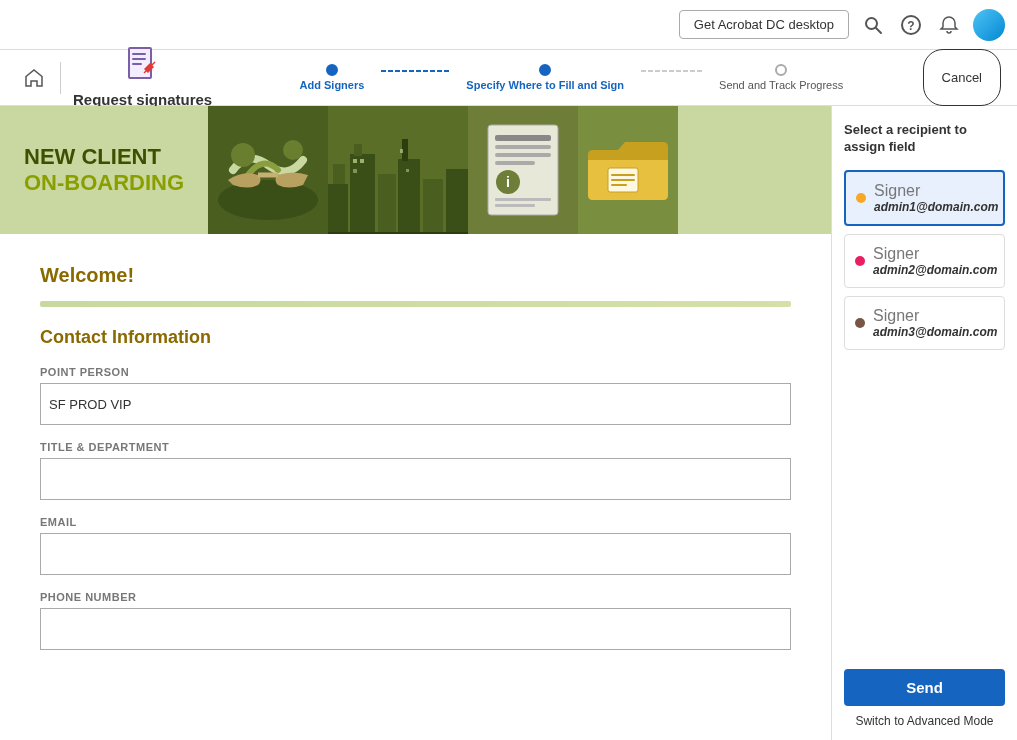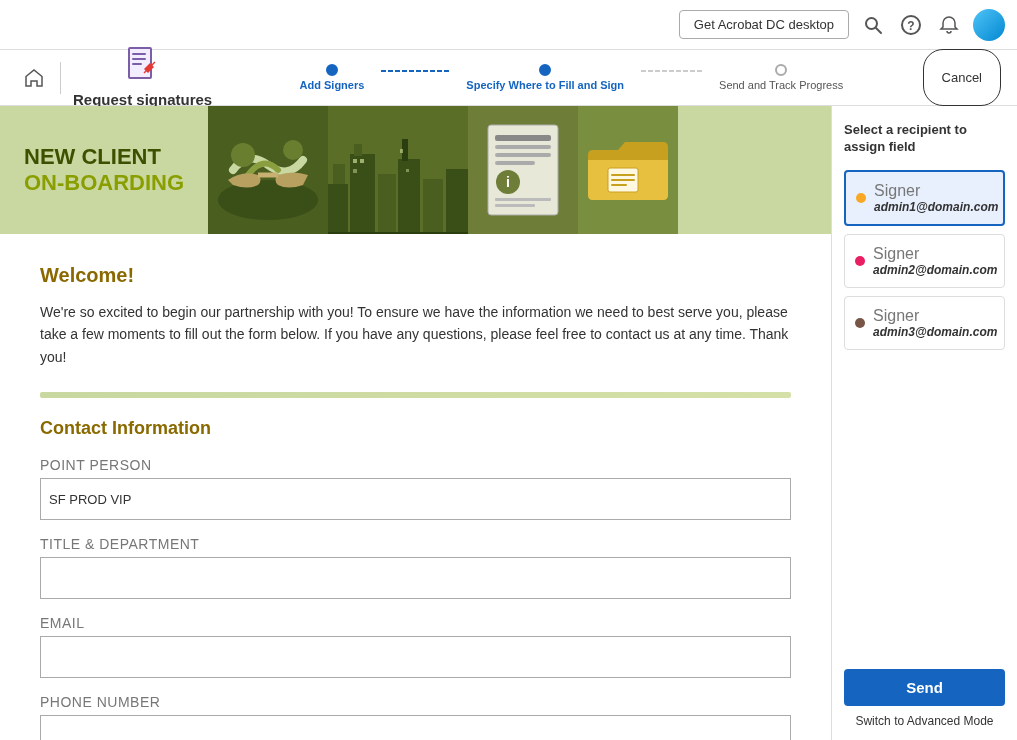--- a/index.html
+++ b/index.html
@@ -138,21 +138,21 @@
       font-size: 14px; color: #333; line-height: 1.6; margin-bottom: 24px;
     }
     .section-divider {
       height: 6px; background: linear-gradient(to right, #c8d8a0, #d4e0a8);
       margin-bottom: 20px; border-radius: 2px;
     }
     .section-title {
       font-size: 18px; color: #8a6a00; font-weight: bold; margin-bottom: 18px;
     }
     .field-label {
-      font-size: 14px; color: #777; font-weight: normal; margin-bottom: 5px; letter-spacing: 0.5px;
+      font-size: 11px; color: #777; font-weight: bold; margin-bottom: 5px; letter-spacing: 0.5px;
     }
     .form-input {
       width: 100%; border: 1px solid #aaa; height: 20px;
       padding: 20px 8px; font-size: 13px; color: #333;
       margin-bottom: 16px; background: #fff;
     }
 
     
     .right-panel {
       width: 186px; background: #fff; border-left: 1px solid #ddd;
@@ -360,21 +360,20 @@
               <rect x="28" y="44" width="24" height="2" rx="1" fill="#c8a020"></rect>
               <rect x="28" y="49" width="24" height="2" rx="1" fill="#c8a020"></rect>
               <rect x="28" y="54" width="16" height="2" rx="1" fill="#c8a020"></rect>
             </svg>
           </div>
         </div>
       </div>
 
       <div class="doc-body">
         <div class="welcome-title">Welcome!</div>
-        <div class="welcome-text">We're so excited to begin our partnership with you! To ensure we have the information we need to best serve you, please take a few moments to fill out the form below. If you have any questions, please feel free to contact us at any time. Thank you!</div>
 
         <div class="section-divider"></div>
 
         <div class="section-title">Contact Information</div>
 
         
         <div class="field-label">POINT PERSON</div>
         <input class="form-input" type="text" value="SF PROD VIP" style="">
 
         

